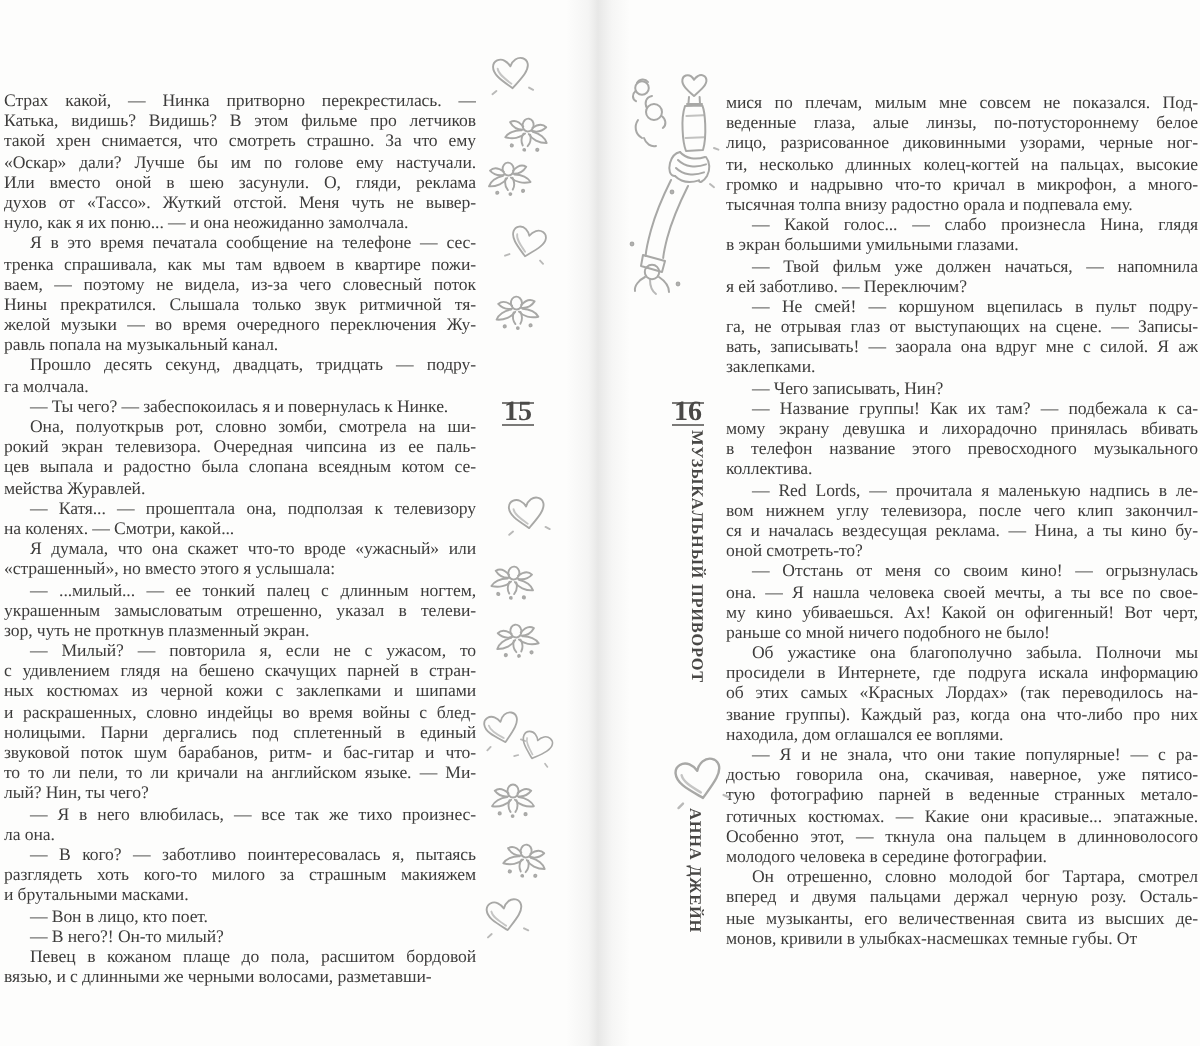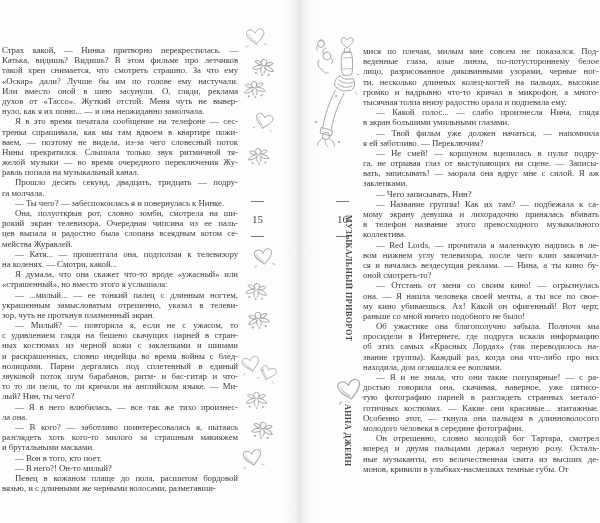--- a/index.html
+++ b/index.html
@@ -19,22 +19,22 @@
   .page-text {
     position:absolute; width:236px; color:#3d3c3b;
     font-size:8.8px; line-height:10.2px; letter-spacing:-0.05px;
   }
   #left-text  { left:2px;   top:45px; }
   #right-text { left:363px; top:46px; }
   .line { height:10.2px; overflow:hidden; text-align:justify; text-align-last:justify; }
   .line.para-end { text-align-last:left; }
   .line.indent { text-indent:13px; }
   .pagenum {
-    position:absolute; font-size:11px; line-height:10px; color:#4a4947;
-    border-top:1px solid #7b7a78; border-bottom:1px solid #7b7a78; padding:12px 1px;
+    position:absolute; font-size:14px; line-height:10px; color:#4a4947;
+    border-top:1px solid #7b7a78; border-bottom:1px solid #7b7a78; padding:0 1px;font-weight:bold;
   }
   #pagenum-left  { left:251px; top:201px; }
   #pagenum-right { left:336px; top:201px; }
   .vert {
     position:absolute; transform-origin:0 0; transform:rotate(90deg);
     font-weight:bold; font-size:8.2px; letter-spacing:0.4px;
     color:#484745; white-space:nowrap;
   }
   #vert-title  { left:353px; top:215px; }
   #vert-author { left:352px; top:404px; }
@@ -106,21 +106,21 @@
       <div class="line">и раскрашенных, словно индейцы во время войны с блед-</div>
       <div class="line">нолицыми. Парни дергались под сплетенный в единый</div>
       <div class="line">звуковой поток шум барабанов, ритм- и бас-гитар и что-</div>
       <div class="line">то то ли пели, то ли кричали на английском языке. — Ми-</div>
       <div class="line para-end">лый? Нин, ты чего?</div>
       <div class="line indent">— Я в него влюбилась, — все так же тихо произнес-</div>
       <div class="line para-end">ла она.</div>
       <div class="line indent">— В кого? — заботливо поинтересовалась я, пытаясь</div>
       <div class="line">разглядеть хоть кого-то милого за страшным макияжем</div>
       <div class="line para-end">и брутальными масками.</div>
-      <div class="line para-end indent">— Вон в того, кто поет.</div>
+      <div class="line para-end indent">— Вон в лицо, кто поет.</div>
       <div class="line para-end indent">— В него?! Он-то милый?</div>
       <div class="line indent">Певец в кожаном плаще до пола, расшитом бордовой</div>
       <div class="line para-end">вязью, и с длинными же черными волосами, разметавши-</div>
     </div>
   <div class="pagenum" id="pagenum-left">15</div>
 
   <div class="page-text" id="right-text">
       <div class="line">мися по плечам, милым мне совсем не показался. Под-</div>
       <div class="line">веденные глаза, алые линзы, по-потустороннему белое</div>
       <div class="line">лицо, разрисованное диковинными узорами, черные ног-</div>
@@ -148,21 +148,21 @@
       <div class="line">она. — Я нашла человека своей мечты, а ты все по свое-</div>
       <div class="line">му кино убиваешься. Ах! Какой он офигенный! Вот черт,</div>
       <div class="line para-end">раньше со мной ничего подобного не было!</div>
       <div class="line indent">Об ужастике она благополучно забыла. Полночи мы</div>
       <div class="line">просидели в Интернете, где подруга искала информацию</div>
       <div class="line">об этих самых «Красных Лордах» (так переводилось на-</div>
       <div class="line">звание группы). Каждый раз, когда она что-либо про них</div>
       <div class="line para-end">находила, дом оглашался ее воплями.</div>
       <div class="line indent">— Я и не знала, что они такие популярные! — с ра-</div>
       <div class="line">достью говорила она, скачивая, наверное, уже пятисо-</div>
-      <div class="line">тую фотографию парней в разглядеть странных метало-</div>
+      <div class="line">тую фотографию парней в веденные странных метало-</div>
       <div class="line">готичных костюмах. — Какие они красивые... эпатажные.</div>
       <div class="line">Особенно этот, — ткнула она пальцем в длинноволосого</div>
       <div class="line para-end">молодого человека в середине фотографии.</div>
       <div class="line indent">Он отрешенно, словно молодой бог Тартара, смотрел</div>
       <div class="line">вперед и двумя пальцами держал черную розу. Осталь-</div>
       <div class="line">ные музыканты, его величественная свита из высших де-</div>
       <div class="line para-end">монов, кривили в улыбках-насмешках темные губы. От</div>
     </div>
   <div class="pagenum" id="pagenum-right">16</div>
   <div class="vert" id="vert-title">МУЗЫКАЛЬНЫЙ ПРИВОРОТ</div>

